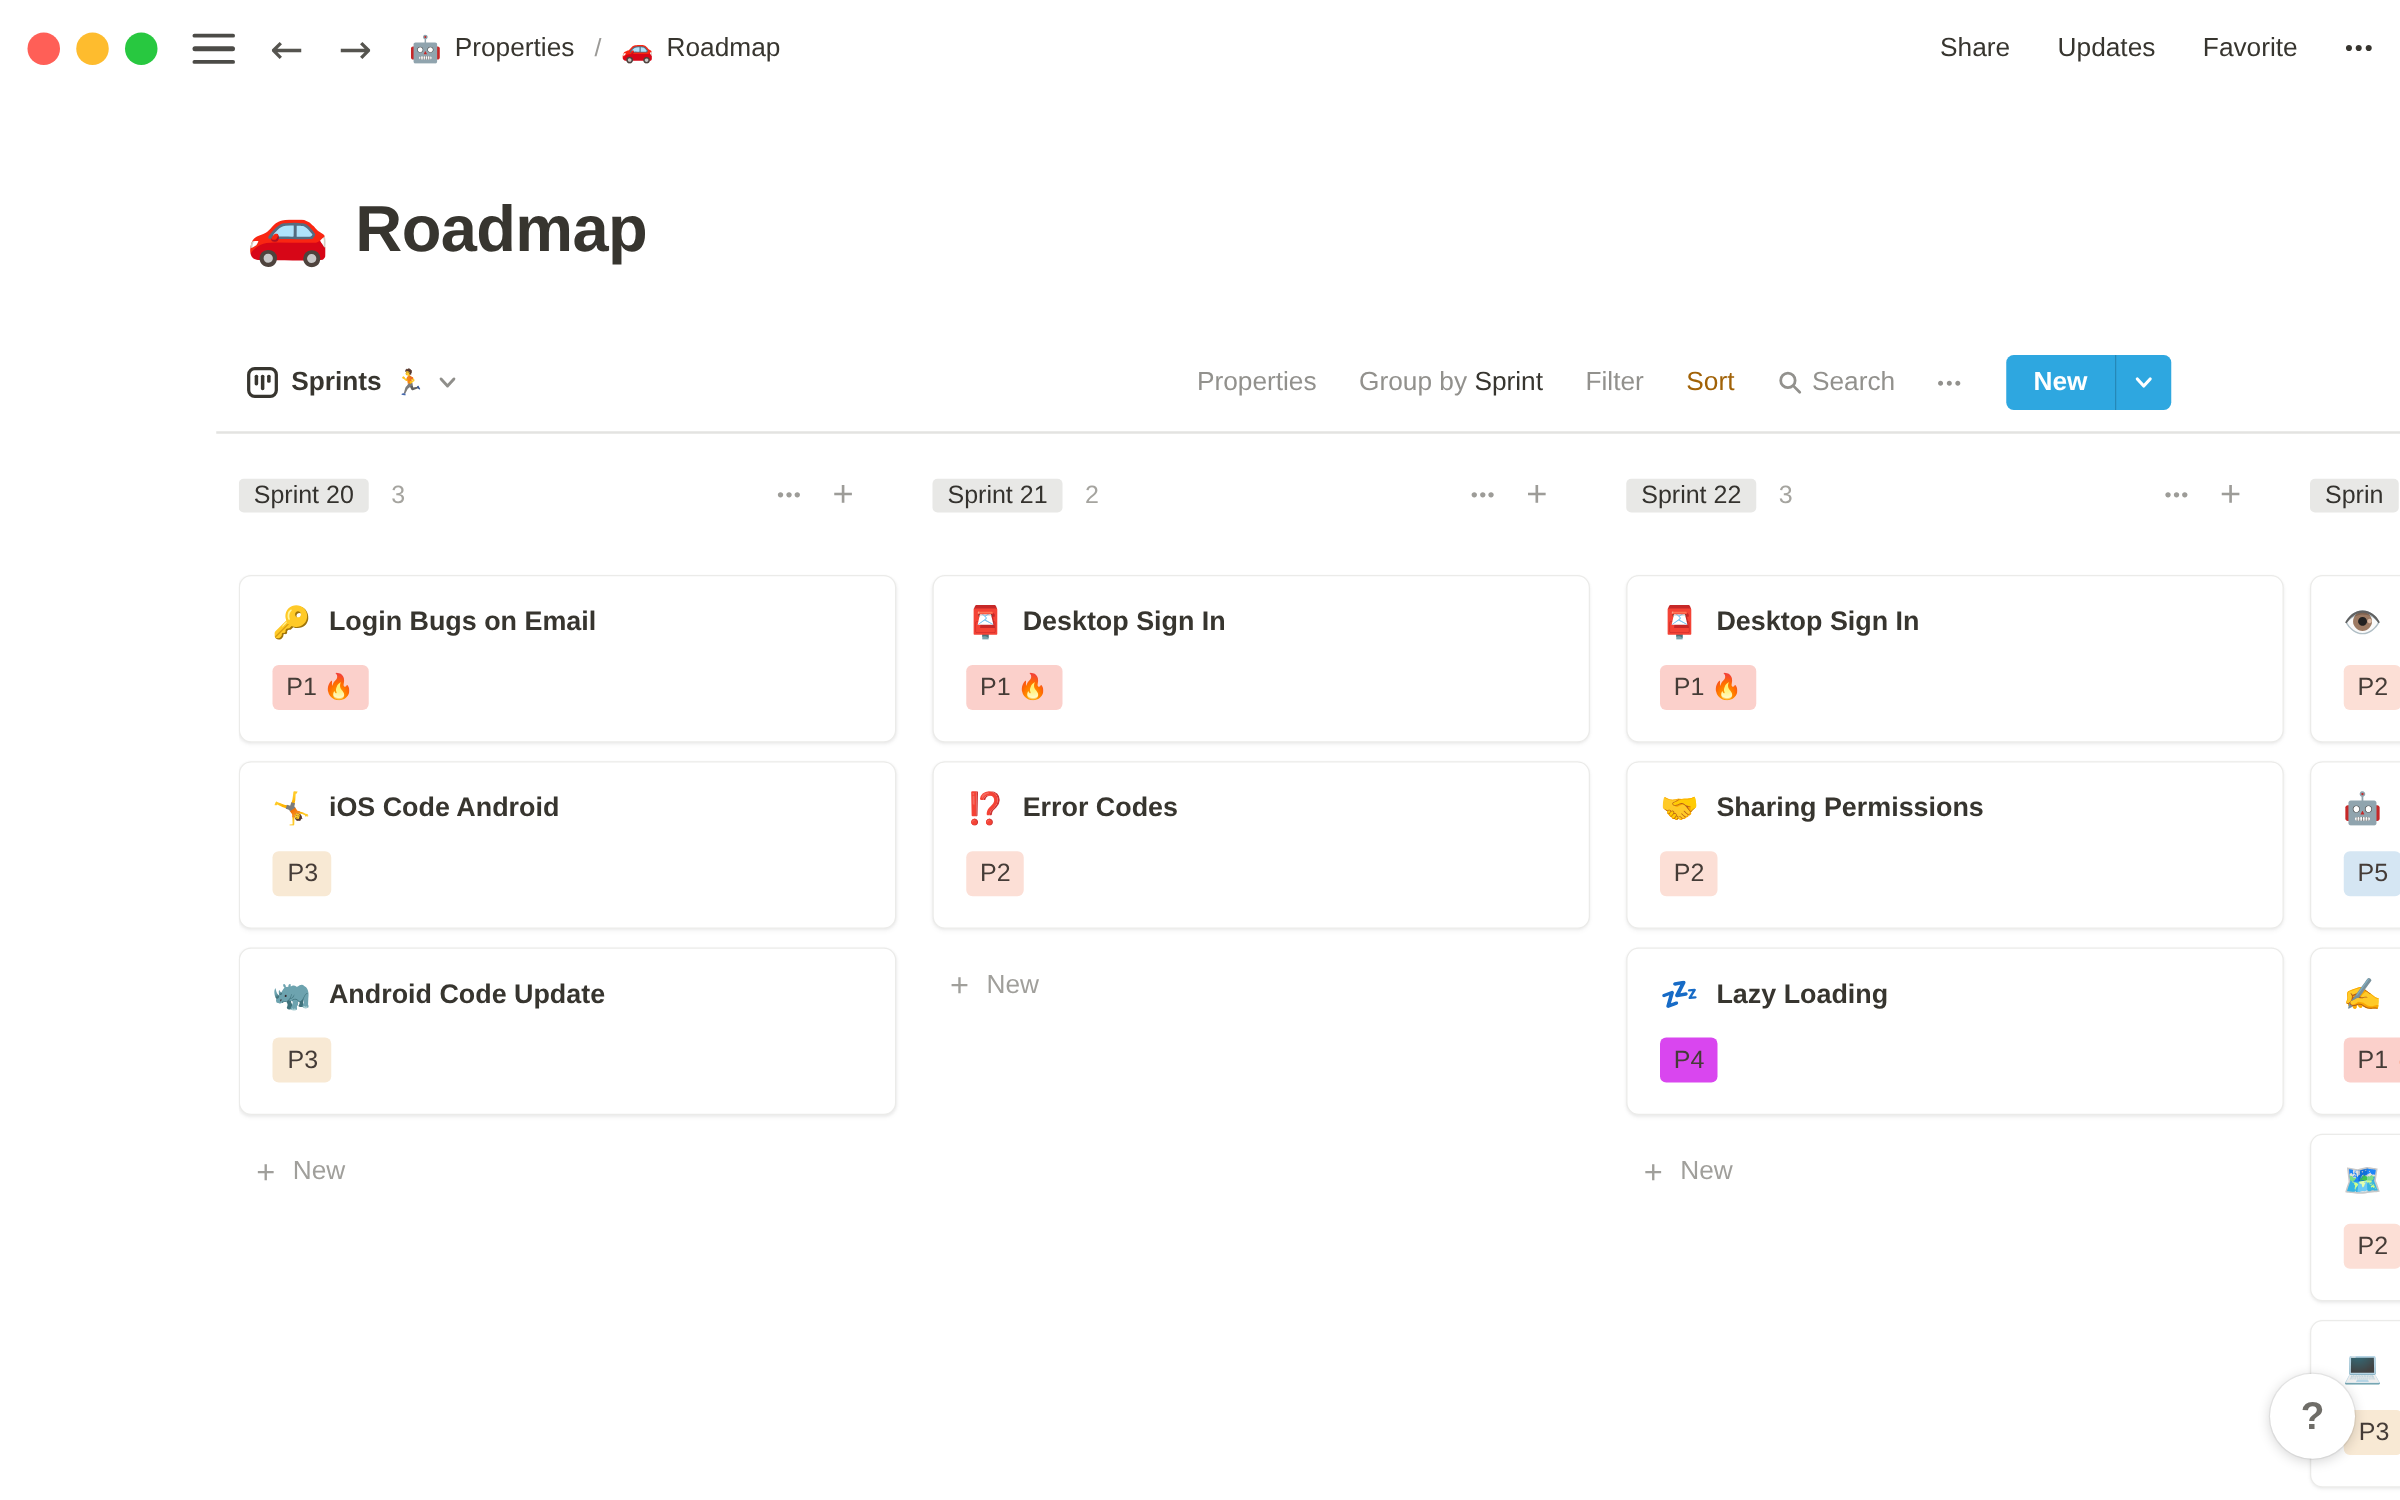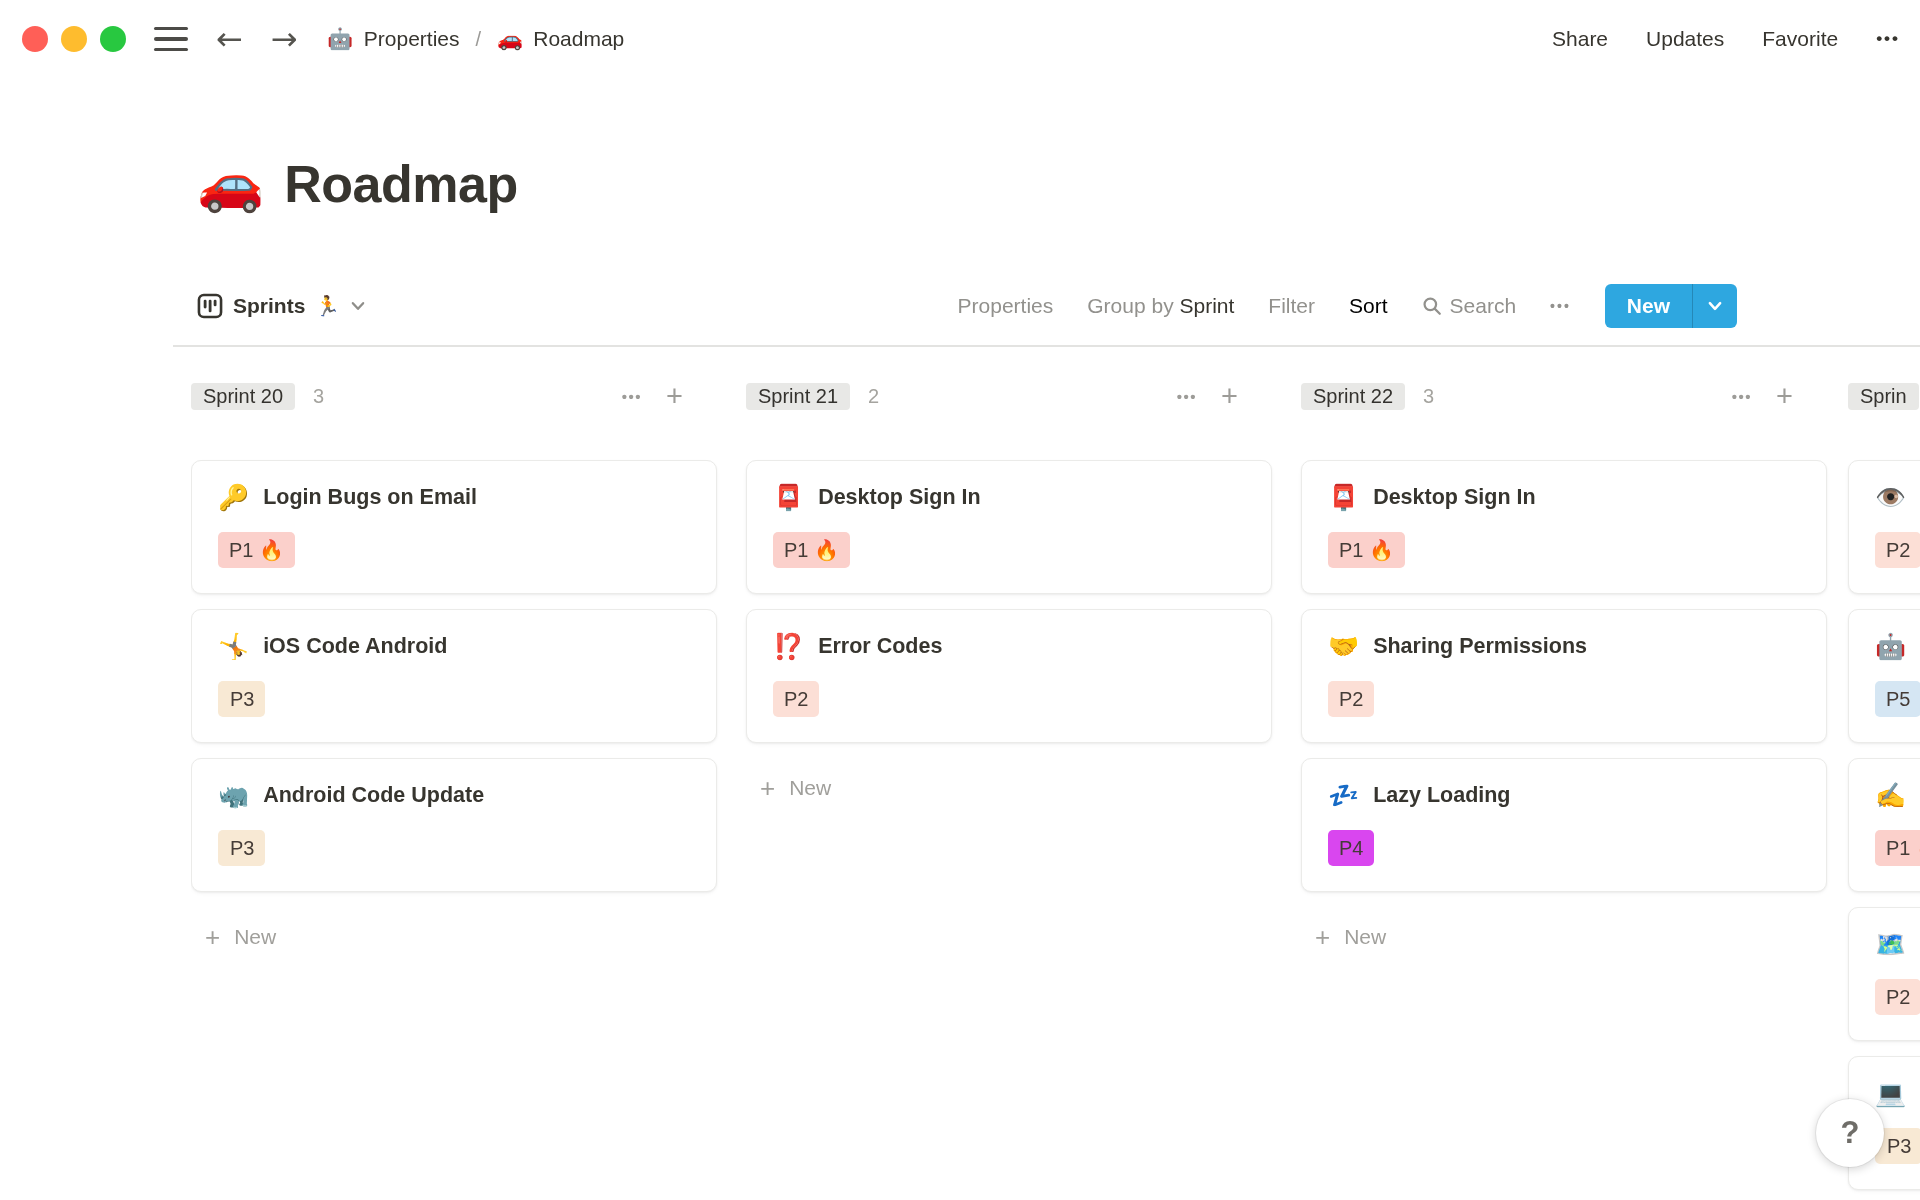--- a/index.html
+++ b/index.html
@@ -34,21 +34,21 @@
 
   
   .viewbar { position:absolute; left:197px; right:183px; top:283px; height:46px;
              display:flex; align-items:center; }
   .view-tab { display:flex; align-items:center; gap:10px; cursor:pointer;justify-content:flex-end; }
   .view-tab .label { font-size:21px; font-weight:700; color:#37352f; }
   .view-tab .v-emoji { font-size:20px; }
   .vb-right { margin-left:auto; display:flex; align-items:center; gap:34px; font-size:21px; color:#92918d; }
   .vb-item { cursor:pointer; white-space:nowrap; }
   .vb-dark { color:#37352f; }
-  .vb-blue { color:#000000; }
+  .vb-blue { color:#a16207; }
   .search-group { display:flex; align-items:center; gap:8px; cursor:pointer; }
   .new-btn { display:flex; align-items:stretch; height:44px; border-radius:6px; overflow:hidden;
              background:#2ea7e0; cursor:pointer; }
   .new-btn .main { display:flex; align-items:center; padding:0 22px; color:#fff; font-size:21px; font-weight:700; }
   .new-btn .split { width:1px; background:rgba(0,0,0,0.18); }
   .new-btn .caret { width:44px; display:flex; align-items:center; justify-content:center; }
 
   .divider { position:absolute; left:173px; right:0; top:345px; height:2px; background:#e3e3e1; }
 
   

